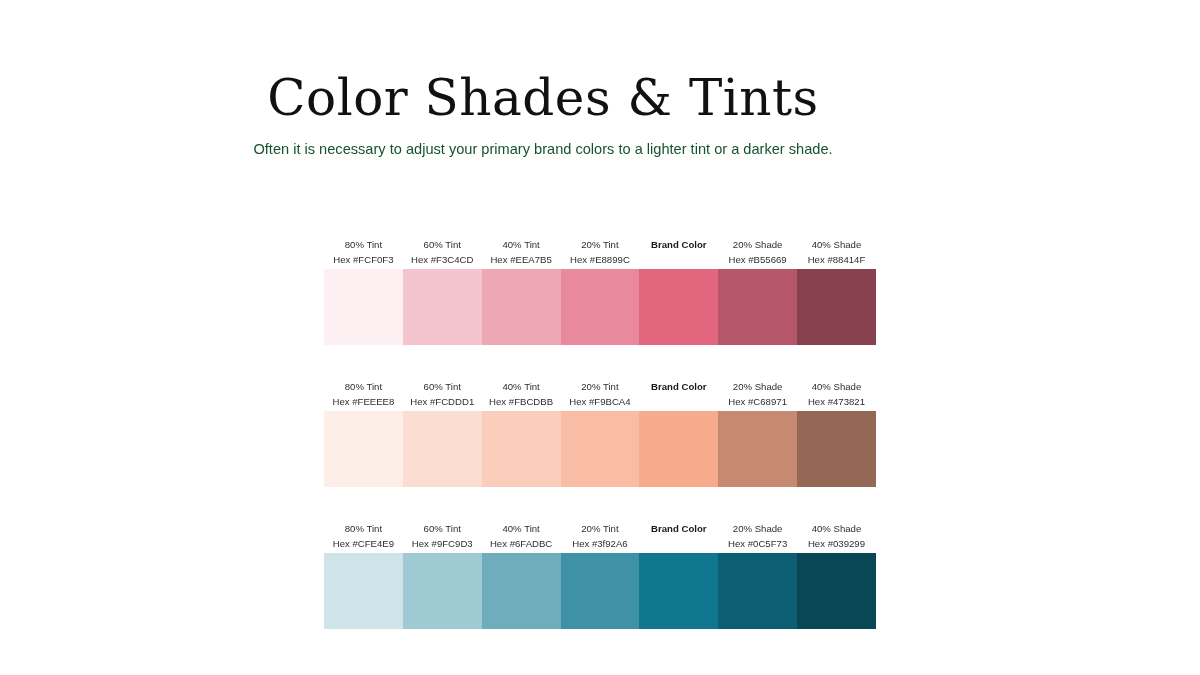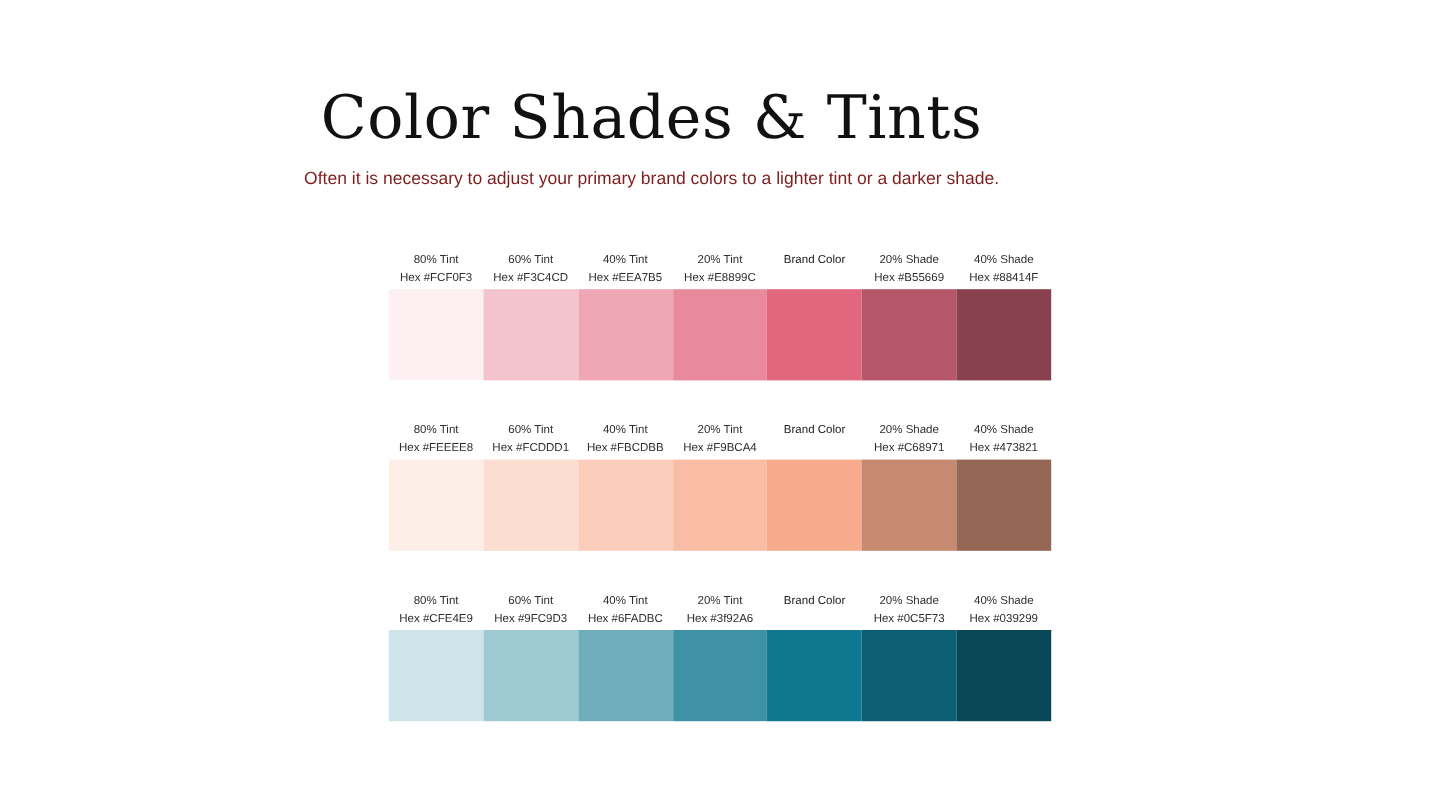--- a/index.html
+++ b/index.html
@@ -42,21 +42,21 @@
     padding-top: 73px;
     white-space: nowrap;
   }
 
   .subtitle {
     margin: 0;
     padding-top: 16px;
     font-family: "Liberation Sans", sans-serif;
     font-size: 14.6px;
     line-height: 21px;
-    color: #7f1d1d;
+    color: #14532d;
     font-weight: 400;
   }
   .subtitle-line {
     display: block;
     white-space: nowrap;
   }
 
   
   .palette {
     position: absolute;
@@ -64,39 +64,40 @@
     width: 552px;
   }
   .palette.row-1 { top: 208px; }
   .palette.row-2 { top: 350px; }
   .palette.row-3 { top: 492px; }
 
   .labels {
     display: flex;
     width: 552px;
     height: 33px;
+    margin-top: 28px;
   }
 
   .label-cell {
     width: 78.857px;
     flex: 0 0 78.857px;
     box-sizing: border-box;
     text-align: center;
     color: #2e2e2e;
     font-size: 9.6px;
     line-height: 15px;
     font-family: "Liberation Sans", sans-serif;
     padding-top: 1px;
   }
 
   .label-name { display: block; white-space: nowrap; }
   .label-hex  { display: block; white-space: nowrap; }
 
   .label-cell.is-brand .label-name {
-    font-weight: normal;
+    font-weight: bold;
     color: #1a1a1a;
   }
 
   .swatches {
     display: flex;
     width: 552px;
     height: 76px;
   }
 
   .swatch {

